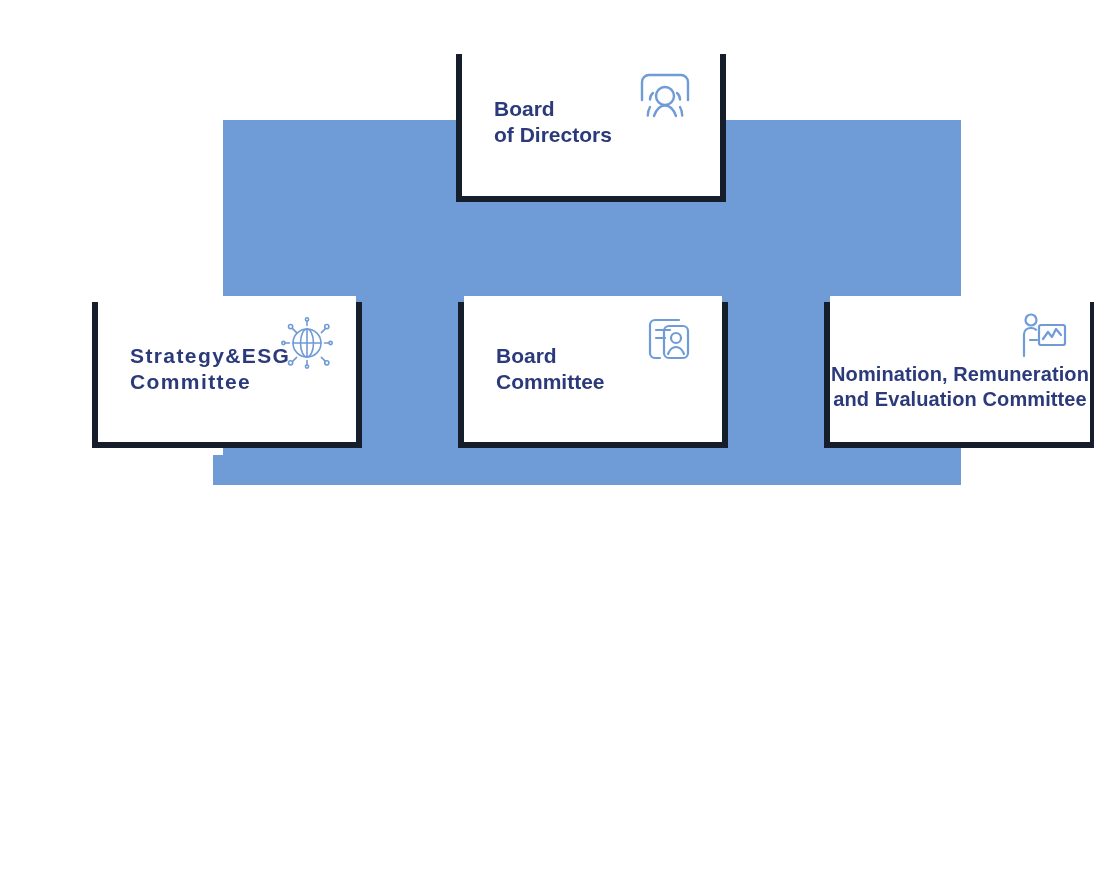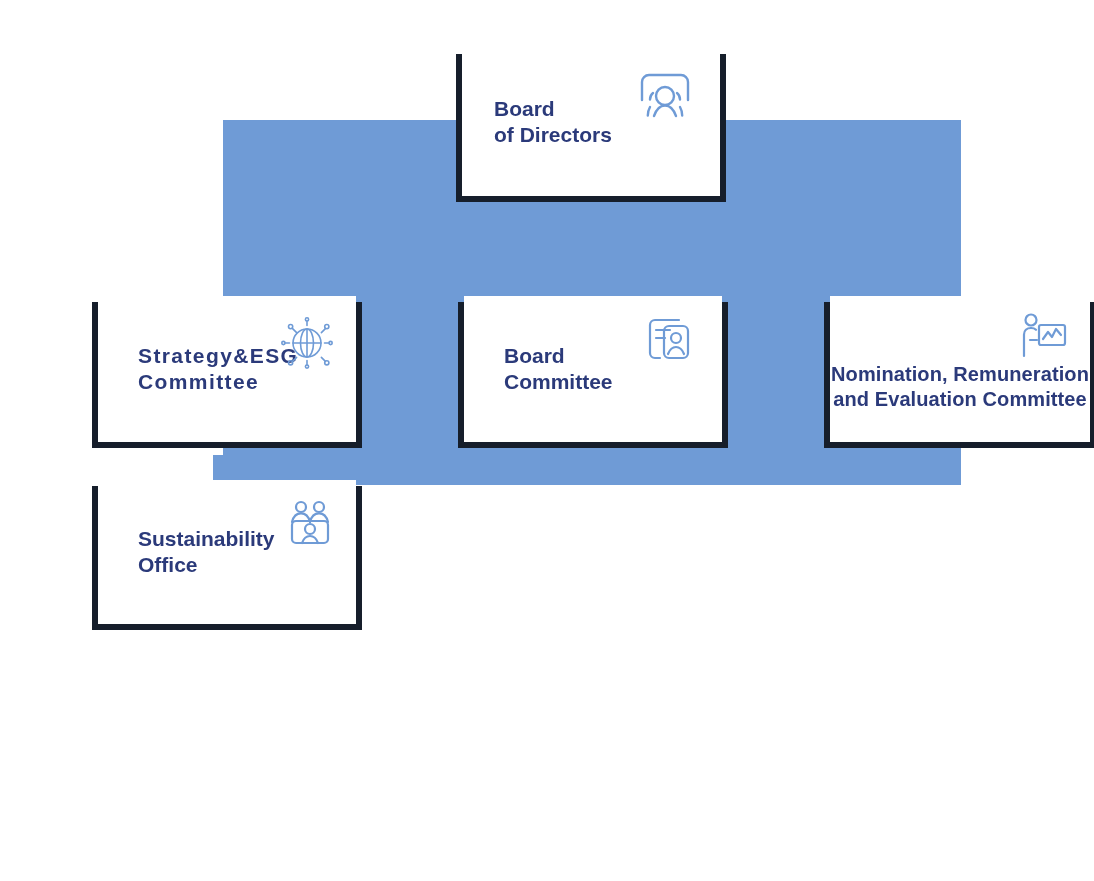--- a/index.html
+++ b/index.html
@@ -27,21 +27,21 @@
   .card{position:absolute;left:6px;top:-6px;right:6px;bottom:6px;
         background:#ffffff;box-sizing:border-box;}
   .card-inner{position:relative;width:100%;height:100%;}
   .card-title{
     position:absolute;
     color:#2B3A7A;
     font-weight:bold;
     line-height:1.25;
     white-space:pre-line;
   }
-  .title-lg{font-size:21px;left:40px;top:50%;transform:translateY(-50%);}
+  .title-lg{font-size:21px;left:32px;top:50%;transform:translateY(-50%);}
   .title-sm{font-size:20px;left:0;right:0;text-align:center;
             top:50%;transform:translateY(-50%);letter-spacing:.1px;}
   .title-track{letter-spacing:1.4px;}
   .icon{position:absolute;}
 
   
   #card-board{left:456px;top:54px;width:270px;height:148px;}
   #card-strategy{left:92px;top:302px;width:270px;height:146px;}
   #card-audit{left:458px;top:302px;width:270px;height:146px;}
   #card-nomination{left:824px;top:302px;width:272px;height:146px;}
@@ -142,34 +142,14 @@
             <path d="M13 16c2 0 3.8.6 5 1.8"></path>
             <path d="M12 28h7"></path>
             <rect x="21" y="13" width="26" height="20" rx="2"></rect>
             <path d="m25 27 5-7 4 5 4-8 5 6"></path>
           </svg>
         </span>
       </div>
     </div>
   </div>
 
-  <div class="card-wrap" id="card-sustain">
-    <div class="frame"></div>
-    <div class="card">
-      <div class="card-inner">
-        <div class="card-title title-lg">Sustainability
-Office</div>
-        <span class="icon" style="right:22px;top:20px;">
-          <svg width="48" height="50" viewBox="0 0 48 50" fill="none" stroke="#6F9BD6" stroke-width="2.2" stroke-linecap="round" stroke-linejoin="round">
-            <circle cx="15" cy="7" r="5"></circle>
-            <circle cx="33" cy="7" r="5"></circle>
-            <path d="M6 22c1.4-5.6 4.8-8.6 9-8.6s7.6 3 9 8.6"></path>
-            <path d="M24 22c1.4-5.6 4.8-8.6 9-8.6s7.6 3 9 8.6"></path>
-            <rect x="6" y="21" width="36" height="22" rx="4"></rect>
-            <circle cx="24" cy="29" r="5"></circle>
-            <path d="M16 43c1.6-4.6 4.6-7 8-7s6.4 2.4 8 7"></path>
-          </svg>
-        </span>
-      </div>
-    </div>
-  </div>
 
 </div>
 
 </body></html>

